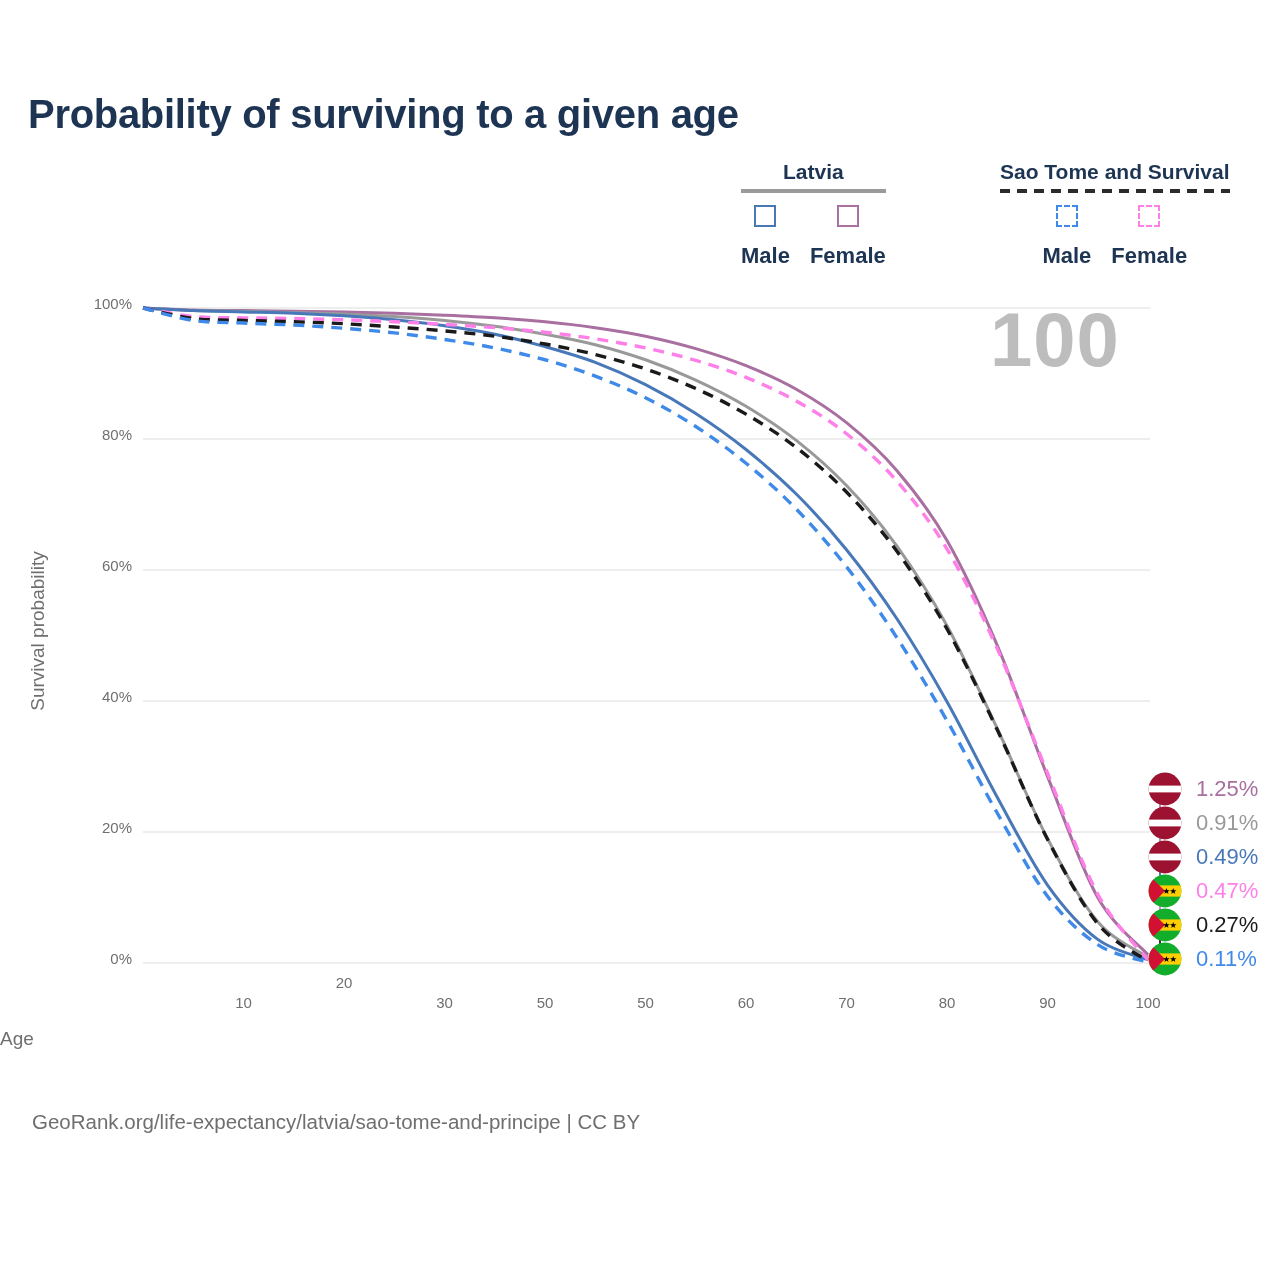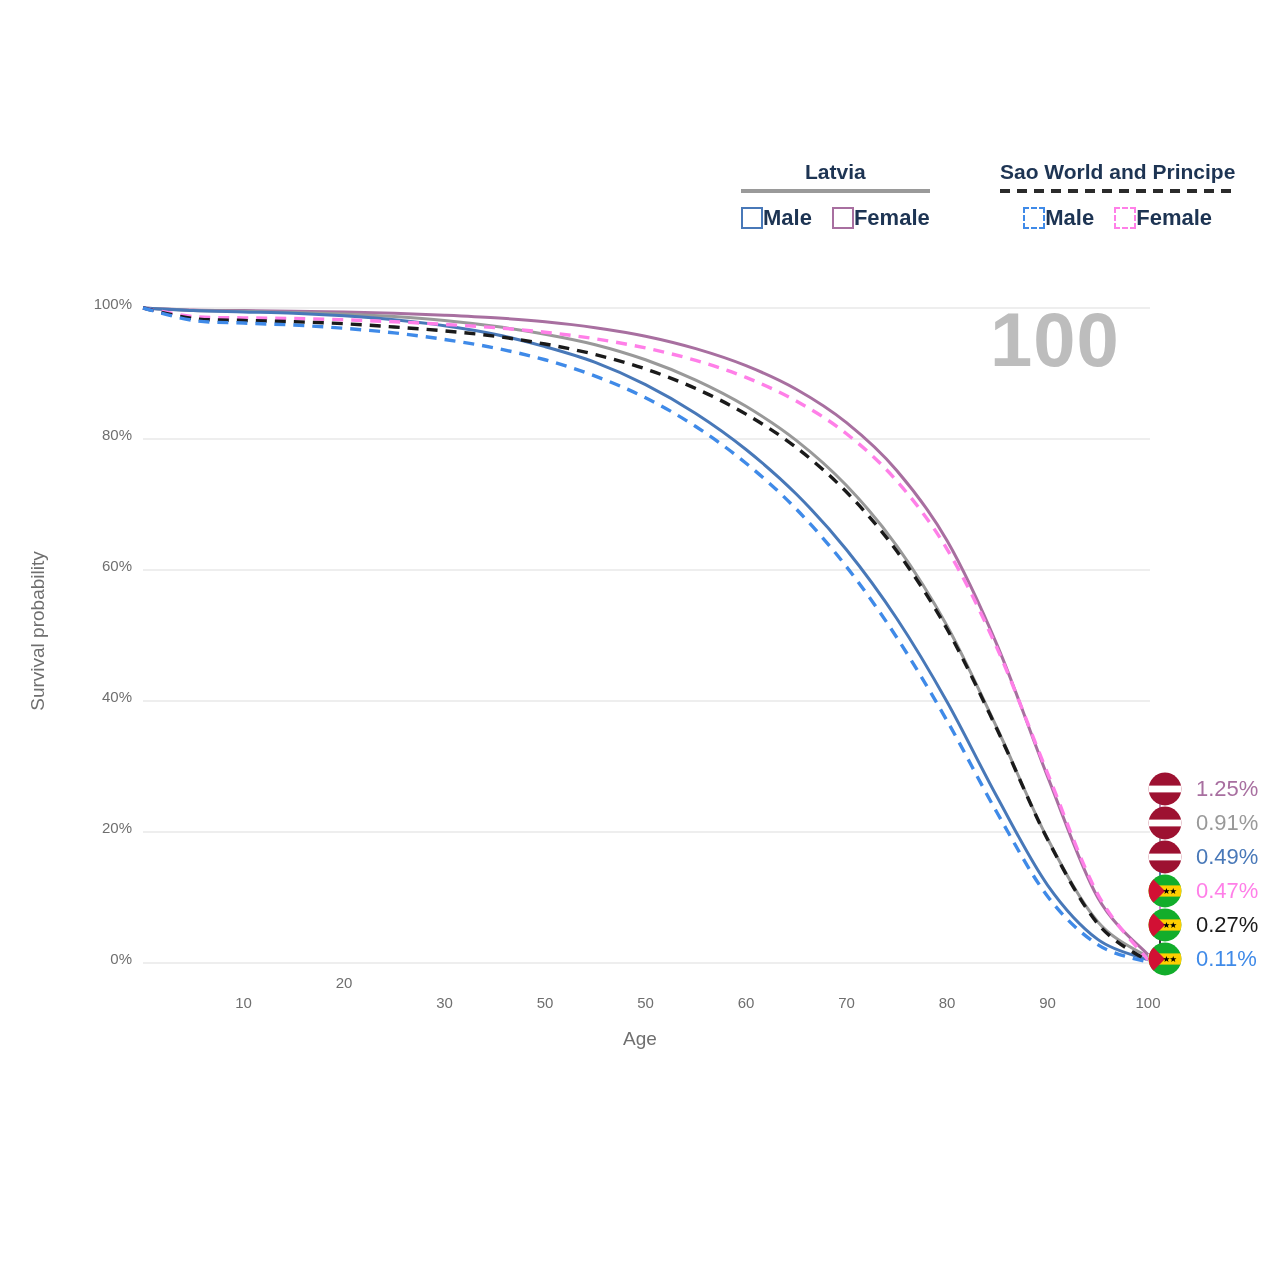--- a/index.html
+++ b/index.html
@@ -72,23 +72,23 @@
   }
   .legend-items {
     display: flex;
     flex-direction: row;
     gap: 20px;
     justify-content: center;
     align-items: center;
   }
   .legend-item {
     display: flex;
-    flex-direction: row;
+    flex-direction: column;
     align-items: center;
-    gap: 0;
+    gap: 16px;
     white-space: nowrap;
   }
   .legend-swatch {
     width: 22px;
     height: 22px;
     box-sizing: border-box;
     background: transparent;
   }
   .legend-label {
     font-size: 22px;
@@ -102,21 +102,21 @@
     font-size: 15px;
     white-space: nowrap;
   }
   .y-tick { text-align: right; }
   .x-tick { text-align: center; }
 
   .axis-title-x {
     position: absolute;
     left: 0; right: 0;
     top: 1028px;
-    text-align: center;
+    text-align: left;
     color: #6f6f6f;
     font-size: 19px;
   }
   .axis-title-y {
     position: absolute;
     left: -62px;
     top: 620px;
     width: 200px;
     text-align: center;
     color: #6f6f6f;
@@ -175,39 +175,40 @@
   }
   .footer div { white-space: nowrap; }
 
   svg { display: block; }
 </style>
 </head>
 <body>
 
 <div id="chart-root">
 
+  <div class="chart-title">Probability of surviving to a given age</div>
 
   <div class="legend">
     <div class="legend-group g-left">
       <div class="legend-country">Latvia</div>
       <div class="legend-rule solid"></div>
       <div class="legend-items">
         <div class="legend-item">
           <span class="legend-swatch" style="border:2.5px solid #4878b8;"></span>
           <span class="legend-label">Male</span>
         </div>
         <div class="legend-item">
           <span class="legend-swatch" style="border:2.5px solid #a86fa0;"></span>
           <span class="legend-label">Female</span>
         </div>
       </div>
     </div>
 
     <div class="legend-group g-right">
-      <div class="legend-country">Sao World and Principe</div>
+      <div class="legend-country">Sao Tome and Survival</div>
       <div class="legend-rule dashed"></div>
       <div class="legend-items">
         <div class="legend-item">
           <span class="legend-swatch" style="border:2.5px dashed #3f8ae8;"></span>
           <span class="legend-label">Male</span>
         </div>
         <div class="legend-item">
           <span class="legend-swatch" style="border:2.5px dashed #ff7fe8;"></span>
           <span class="legend-label">Female</span>
         </div>
@@ -370,15 +371,16 @@
               <polygon points="18.4,13.9 19.3,16.2 21.7,16.2 19.8,17.7 20.5,20.0 18.4,18.6 16.4,20.0 17.1,17.7 15.2,16.2 17.6,16.2" fill="#000"></polygon>
               <polygon points="25.2,13.9 26.1,16.2 28.5,16.2 26.6,17.7 27.3,20.0 25.2,18.6 23.2,20.0 23.9,17.7 22.0,16.2 24.4,16.2" fill="#000"></polygon>
             </g>
           </svg>
         </span>
         <span class="endlabel-text" style="color: rgb(63, 138, 232);">0.11%</span>
       </div>
     </div>
 
   <div class="footer">
+    <div>GeoRank.org/life-expectancy/latvia/sao-tome-and-principe | CC BY</div>
   </div>
 
 </div>
 
 </body></html>

